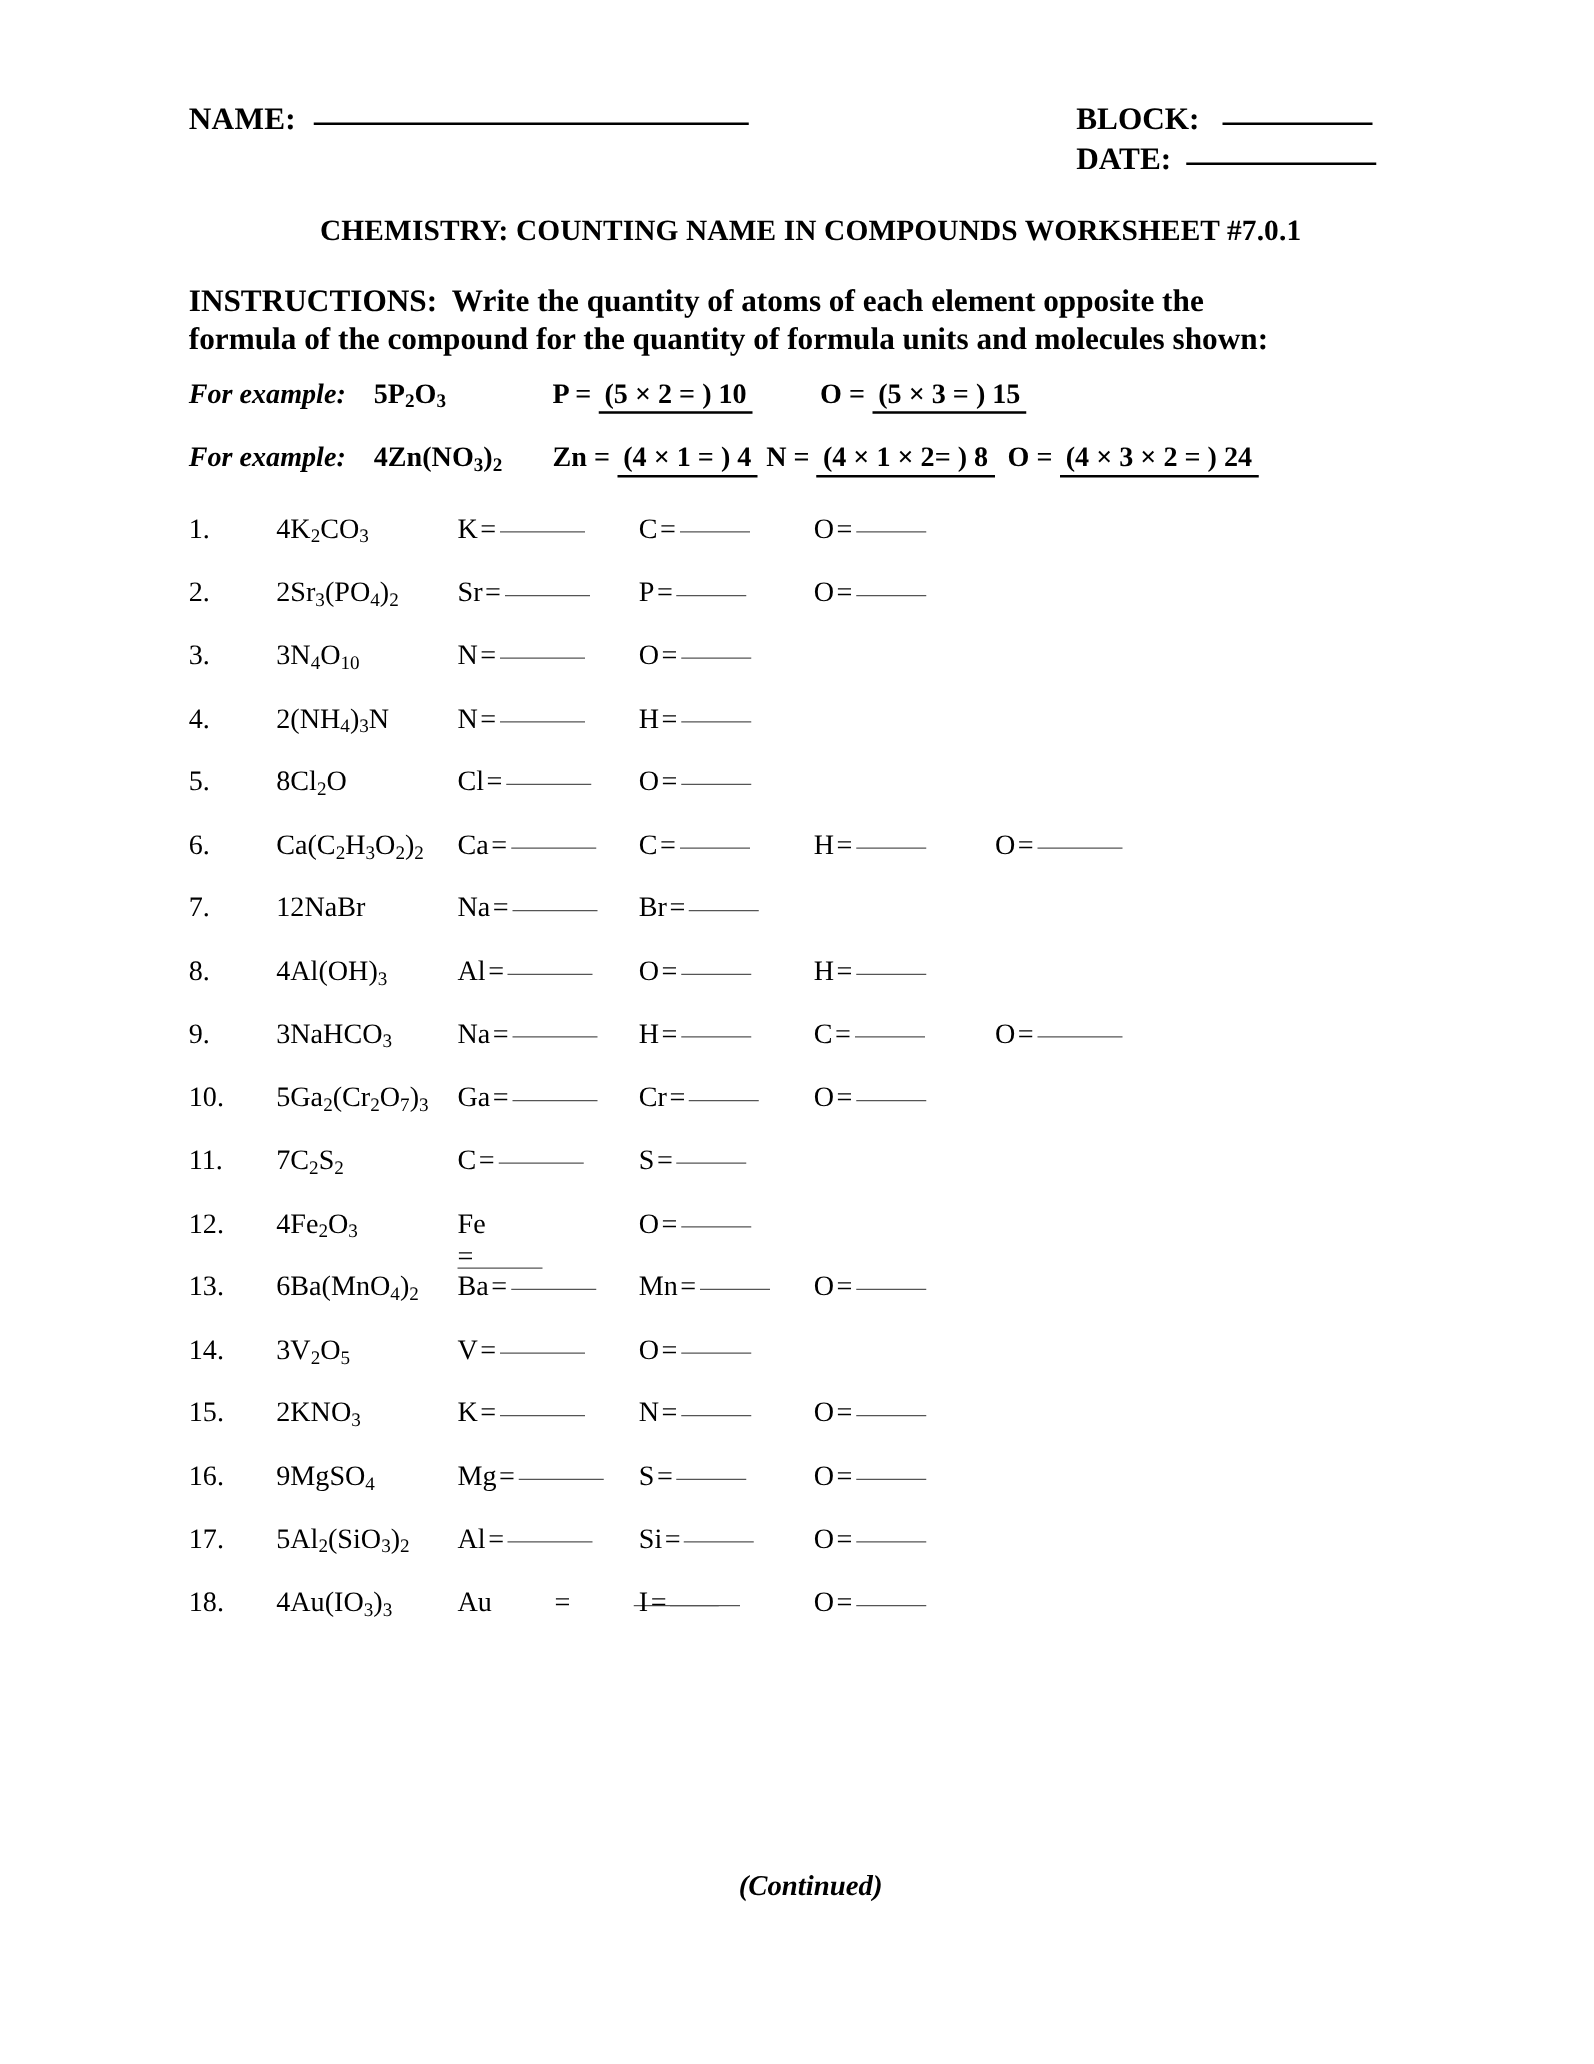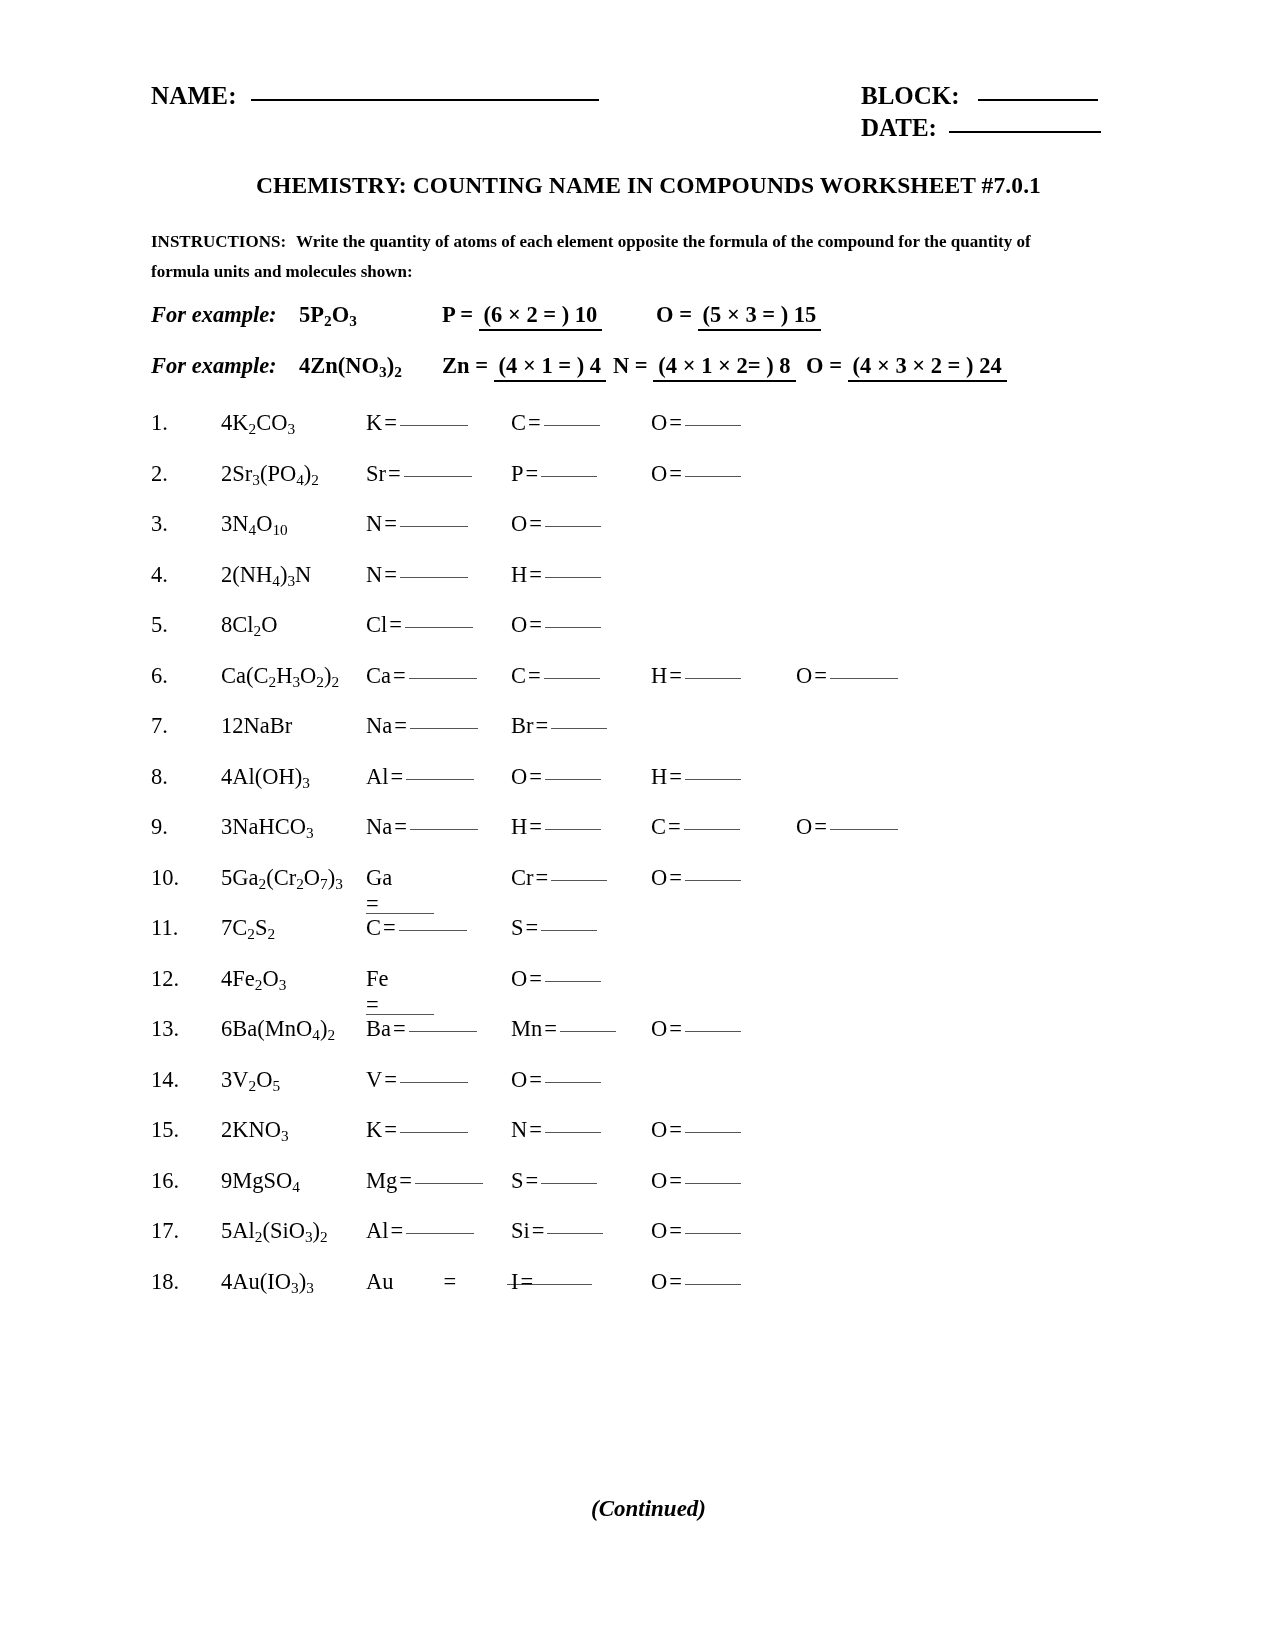--- a/index.html
+++ b/index.html
@@ -81,21 +81,21 @@
     letter-spacing: .1px;
   }
 
   
   .instructions {
     position: absolute;
     left: 140px;
     top: 227px;
     width: 880px;
     font-weight: bold;
-    font-size: 17px;
+    font-size: 25px;
     line-height: 30px;
   }
   .instructions .lead { margin-right: 6px; }
 
   
   .example {
     position: absolute;
     left: 140px;
     font-size: 22.5px;
     font-weight: bold;
@@ -204,21 +204,21 @@
   <div class="title">CHEMISTRY: COUNTING NAME IN COMPOUNDS WORKSHEET #7.0.1</div>
 
   <div class="instructions">
     <span class="lead">INSTRUCTIONS:</span>
     <span>Write the quantity of atoms of each element opposite the formula of the compound for the quantity of formula units and molecules shown:</span>
   </div>
 
   <div class="example ex1" id="example-0">
       <span class="ex-lab abs" style="left: 0px; top: 0px;">For example:</span>
       <span class="ex-formula abs" style="left: 148px; top: 0px;">5P<sub>2</sub>O<sub>3</sub></span>
-      <span class="abs" style="left: 291px; top: 0px;"><span class="ex-eq">P = </span><span class="ex-ans">(6 × 2 = ) 10</span></span>
+      <span class="abs" style="left: 291px; top: 0px;"><span class="ex-eq">P = </span><span class="ex-ans">(5 × 2 = ) 10</span></span>
       <span class="abs" style="left: 505px; top: 0px;"><span class="ex-eq">O = </span><span class="ex-ans">(5 × 3 = ) 15</span></span>
     </div>
   <div class="example ex2" id="example-1">
       <span class="ex-lab abs" style="left: 0px; top: 0px;">For example:</span>
       <span class="ex-formula abs" style="left: 148px; top: 0px;">4Zn(NO<sub>3</sub>)<sub>2</sub></span>
       <span class="abs" style="left: 291px; top: 0px;"><span class="ex-eq">Zn = </span><span class="ex-ans">(4 × 1 = ) 4</span></span>
       <span class="abs" style="left: 462px; top: 0px;"><span class="ex-eq">N = </span><span class="ex-ans">(4 × 1 × 2= ) 8</span></span>
       <span class="abs" style="left: 655px; top: 0px;"><span class="ex-eq">O = </span><span class="ex-ans">(4 × 3 × 2 = ) 24</span></span>
     </div>
 
@@ -380,21 +380,21 @@
         </span>
         <span class="ans" style="left: 645px;">
           <span class="sym">O</span>
           <span class="eq">=</span>
           <span class="blank" style="width: 68px;"></span>
         </span>
       </div>
       <div class="prob" style="top: 864.5px;">
         <span class="p-num">10.</span>
         <span class="p-formula">5Ga<sub>2</sub>(Cr<sub>2</sub>O<sub>7</sub>)<sub>3</sub></span>
-        <span class="ans" style="left: 215px; flex-direction: column;">
+        <span class="ans" style="left: 215px;">
           <span class="sym">Ga</span>
           <span class="eq">=</span>
           <span class="blank" style="width: 68px;"></span>
         </span>
         <span class="ans" style="left: 360px;">
           <span class="sym">Cr</span>
           <span class="eq">=</span>
           <span class="blank" style="width: 56px;"></span>
         </span>
         <span class="ans" style="left: 500px;">

